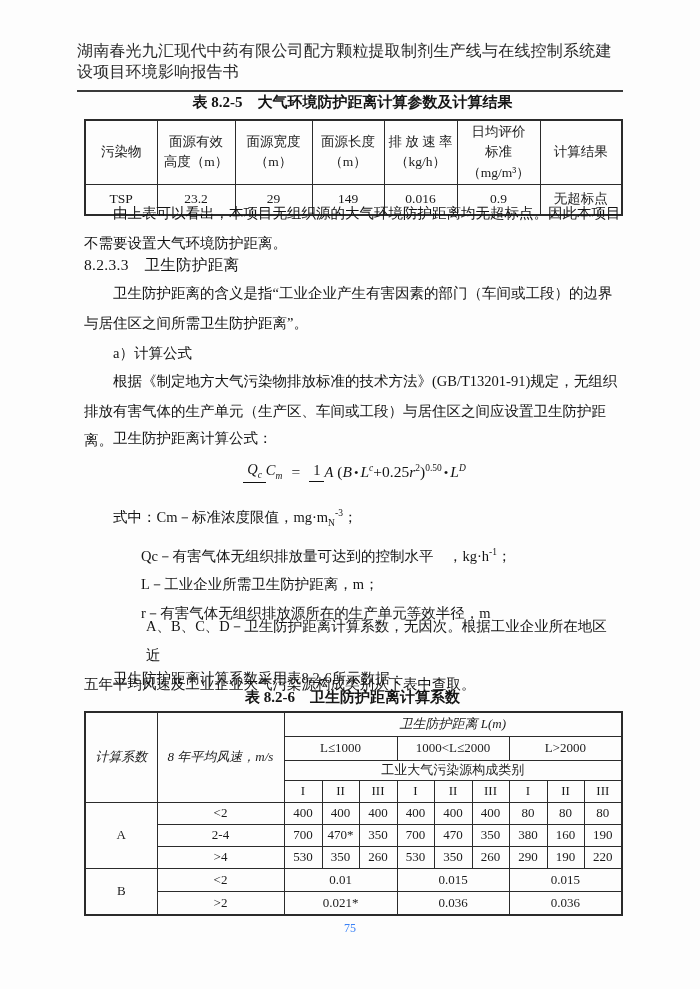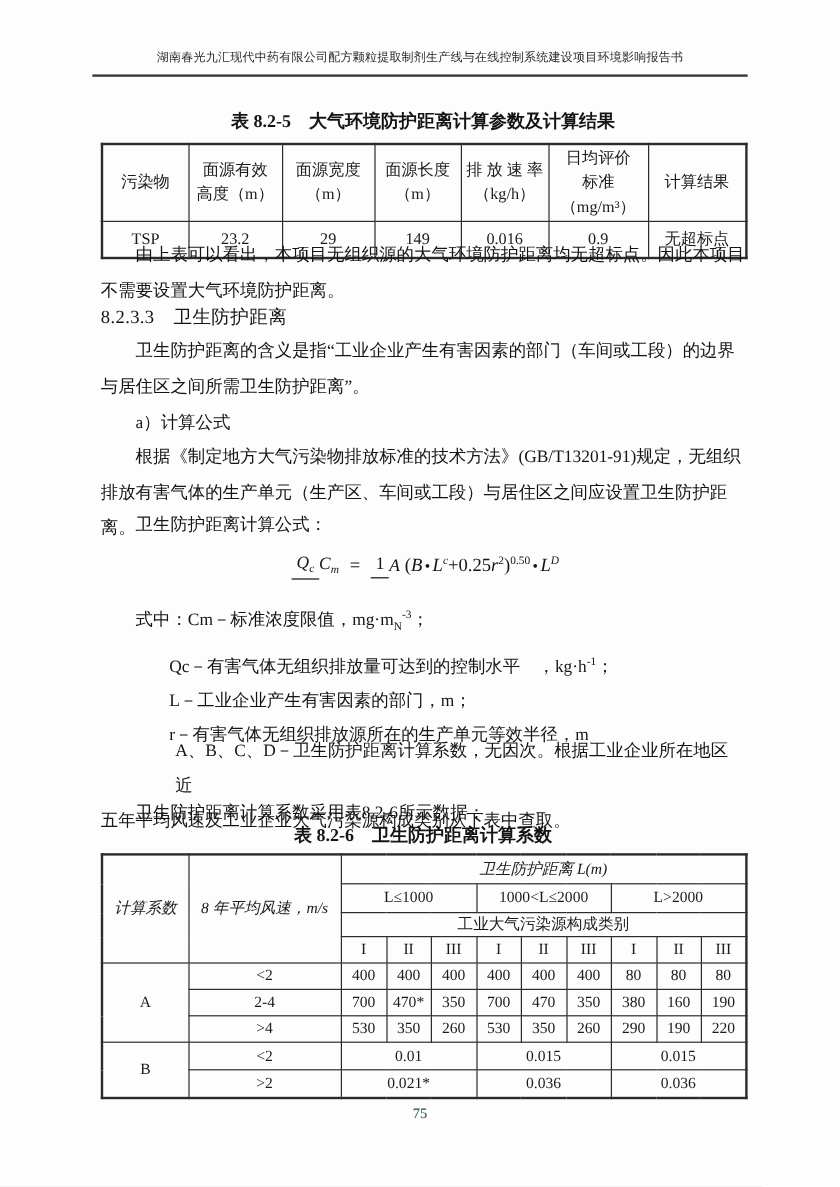--- a/index.html
+++ b/index.html
@@ -7,21 +7,21 @@
     position:relative; width:700px; height:989px; margin:0 auto;
     background:#fdfdfd; color:#141414;
     font-family:"Liberation Serif","DejaVu Serif",serif;
     overflow:hidden;
   }
   .block { position:absolute; left:84px; width:537px; }
 
   
   .header {
     position:absolute; top:41px; left:77px; width:546px;
-    text-align:center; font-size:10px; letter-spacing:0.2px; color:#2a2a2a;
+    text-align:left; font-size:16px; letter-spacing:0.2px; color:#2a2a2a;
     padding-bottom:7px; border-bottom:2px solid #3a3a3a;
   }
 
   
   .t-title { text-align:center; font-weight:bold; font-size:15px; line-height:22px; }
 
   
   .body-text { font-size:14.5px; line-height:29.5px; }
   .para { text-indent:2em; }
   .heading { font-size:15.5px; line-height:26px; letter-spacing:0.3px; }
@@ -54,21 +54,21 @@
   }
   .frac { display:inline-flex; flex-direction:row; align-items:center;
           line-height:1.2; margin:0 4px; font-size:14.5px; }
   .frac .fnum { border-bottom:1.2px solid #111; padding:0 4px 1px; }
   .frac .fden { padding-top:1px; }
   .op { margin:0 5px; font-style:normal; }
   .rm { font-style:normal; }
   .dot { font-style:normal; margin:0 2px; font-size:13px; }
 
   .pagenum { position:absolute; top:921px; left:0; width:700px;
-             text-align:center; font-size:12px; color:#14532d; }
+             text-align:center; font-size:12px; color:#3b82f6; }
 </style>
 </head>
 <body>
 
 <div class="page">
 
   <div class="header">
     <span>湖南春光九汇现代中药有限公司配方颗粒提取制剂生产线与在线控制系统建设项目环境影响报告书</span>
   </div>
 
@@ -133,21 +133,21 @@
     <span class="frac">
       <span class="fnum rm">1</span>
       <span class="fden"><i>A</i></span>
     </span>
     <span><span class="rm">(</span><i>B</i><span class="dot">•</span><i>L</i><sup><i>c</i></sup><span class="rm">+</span><span class="rm">0.25</span><i>r</i><sup class="rm">2</sup><span class="rm">)</span><sup class="rm">0.50</sup><span class="dot">•</span><i>L</i><sup><i>D</i></sup></span>
   </div>
 
   <div class="block body-text" style="top:499px; line-height:28.8px;">
     <div class="indent1"><span>式中：</span><span>Cm－标准浓度限值，mg·m</span><sub>N</sub><sup>-3</sup><span>；</span></div>
     <div class="indent2"><span>Qc－有害气体无组织排放量可达到的控制水平　，kg·h</span><sup>-1</sup><span>；</span></div>
-    <div class="indent2">L－工业企业产生有害因素的部门，m；</div>
+    <div class="indent2">L－工业企业所需卫生防护距离，m；</div>
     <div class="indent2">r－有害气体无组织排放源所在的生产单元等效半径，m</div>
   </div>
 
   <div class="block body-text" style="top:612px; line-height:29px;">
     <div class="indent3">A、B、C、D－卫生防护距离计算系数，无因次。根据工业企业所在地区近</div>
     <div>五年平均风速及工业企业大气污染源构成类别从下表中查取。</div>
   </div>
 
   <div class="block body-text indent1" style="top:664px;">卫生防护距离计算系数采用表8.2-6所示数据：</div>
 

